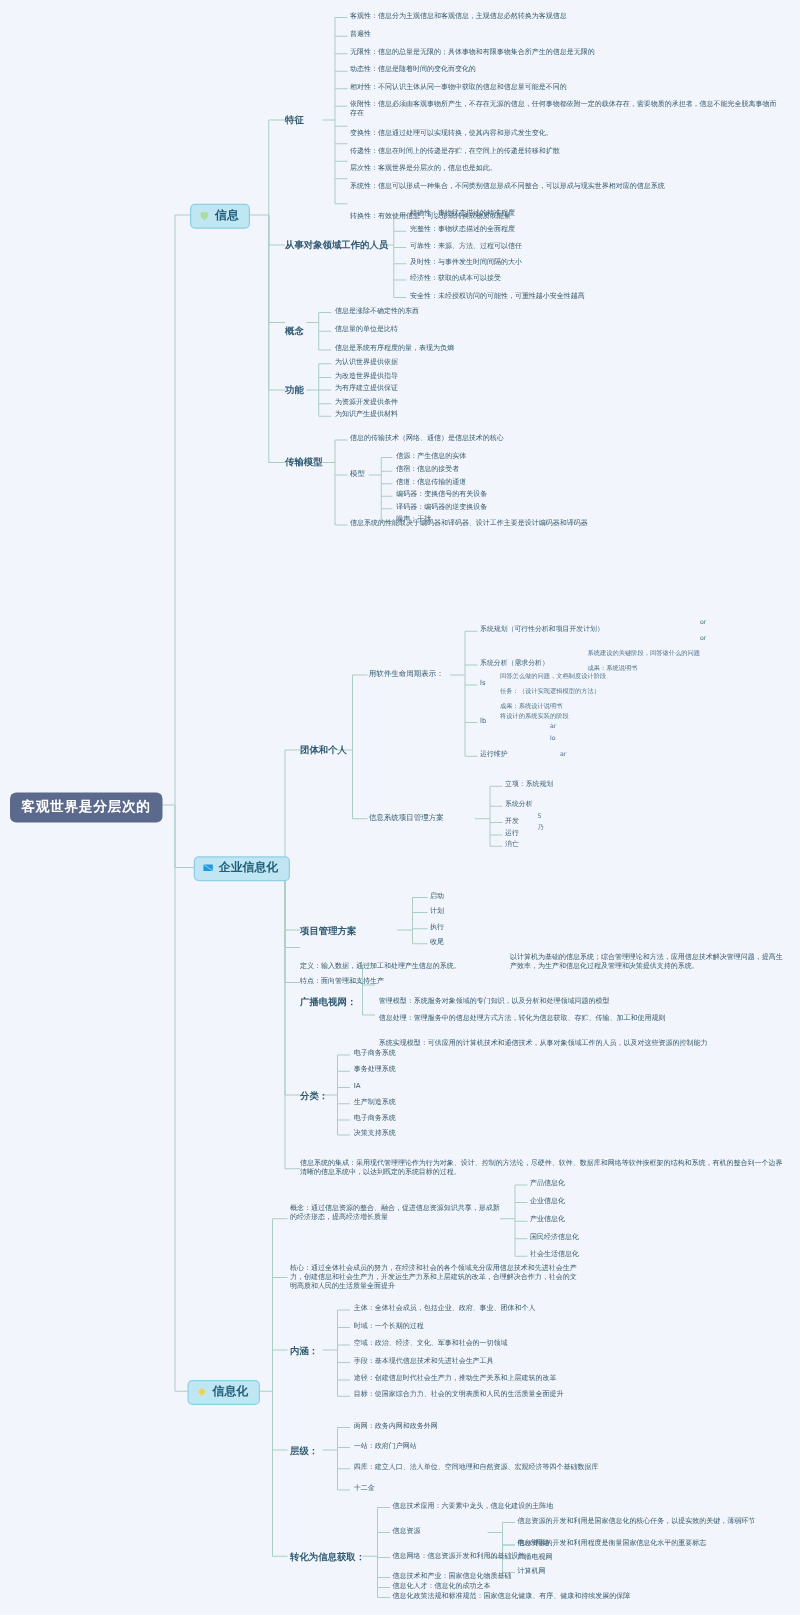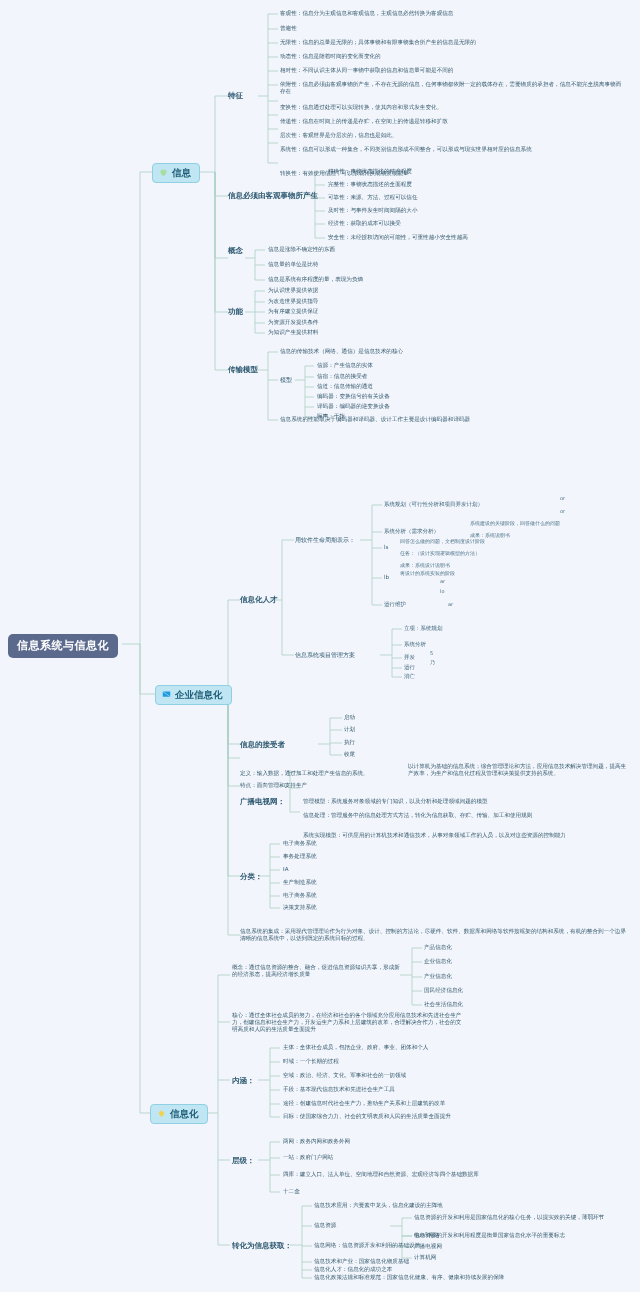--- a/index.html
+++ b/index.html
@@ -219,21 +219,21 @@
       <path d="M402 1218 L412 1218"></path>
         <path d="M402 1236 L412 1236"></path>
       <path d="M390 1246 L402 1246"></path>
       <path d="M402 1236 L402 1258"></path>
       <path d="M402 1236 L412 1236"></path>
         <path d="M402 1247 L412 1247"></path>
         <path d="M402 1258 L412 1258"></path>
     </g>
   </svg>
 
-  <div class="node root" style="left:8px; top:634px;">信息系统与信息化</div>
+  <div class="node root" style="left:8px; top:634px;">客观世界是分层次的</div>
 
   <div class="node branch" style="left:152px; top:163px;">
     <span class="bicon">
       <svg viewBox="0 0 12 12" width="9" height="9">
           <path d="M6 11 C1 7.5 1 3.5 3.3 2.4 C4.7 1.7 6 3 6 3 C6 3 7.3 1.7 8.7 2.4 C11 3.5 11 7.5 6 11Z" fill="#a8dca0"></path>
         </svg>
     </span>
     <span>信息</span>
   </div>
 
@@ -243,29 +243,29 @@
   <div class="node leaf" style="left:280px; top:39px;  width:350px;">无限性：信息的总量是无限的；具体事物和有限事物集合所产生的信息是无限的</div>
   <div class="node leaf" style="left:280px; top:53px;  width:350px;">动态性：信息是随着时间的变化而变化的</div>
   <div class="node leaf" style="left:280px; top:67px;  width:350px;">相对性：不同认识主体从同一事物中获取的信息和信息量可能是不同的</div>
   <div class="node leaf" style="left:280px; top:81px;  width:345px;">依附性：信息必须由客观事物所产生，不存在无源的信息，任何事物都依附一定的载体存在，需要物质的承担者，信息不能完全脱离事物而存在</div>
   <div class="node leaf" style="left:280px; top:104px; width:350px;">变换性：信息通过处理可以实现转换，使其内容和形式发生变化。</div>
   <div class="node leaf" style="left:280px; top:118px; width:350px;">传递性：信息在时间上的传递是存贮，在空间上的传递是转移和扩散</div>
   <div class="node leaf" style="left:280px; top:132px; width:350px;">层次性：客观世界是分层次的，信息也是如此。</div>
   <div class="node leaf" style="left:280px; top:146px; width:345px;">系统性：信息可以形成一种集合，不同类别信息形成不同整合，可以形成与现实世界相对应的信息系统</div>
   <div class="node leaf" style="left:280px; top:170px; width:350px;">转换性：有效使用信息，可以形成转换成物质或能量</div>
 
-  <div class="node lv2" style="left:228px; top:191px;">信息必须由客观事物所产生</div>
+  <div class="node lv2" style="left:228px; top:191px;">从事对象领域工作的人员</div>
   <div class="node leaf" style="left:328px; top:168px; width:300px;">精确性：事物状态描述的精准程度</div>
   <div class="node leaf" style="left:328px; top:181px; width:300px;">完整性：事物状态描述的全面程度</div>
   <div class="node leaf" style="left:328px; top:194px; width:300px;">可靠性：来源、方法、过程可以信任</div>
   <div class="node leaf" style="left:328px; top:207px; width:300px;">及时性：与事件发生时间间隔的大小</div>
   <div class="node leaf" style="left:328px; top:220px; width:300px;">经济性：获取的成本可以接受</div>
   <div class="node leaf" style="left:328px; top:234px; width:300px;">安全性：未经授权访问的可能性，可重性越小安全性越高</div>
 
-  <div class="node lv2" style="left:228px; top:246px;text-align:center;">概念</div>
+  <div class="node lv2" style="left:228px; top:260px;text-align:center;">概念</div>
   <div class="node leaf" style="left:268px; top:246px; width:300px;">信息是涨除不确定性的东西</div>
   <div class="node leaf" style="left:268px; top:261px; width:300px;">信息量的单位是比特</div>
   <div class="node leaf" style="left:268px; top:276px; width:300px;">信息是系统有序程度的量，表现为负熵</div>
 
   <div class="node lv2" style="left:228px; top:307px;">功能</div>
   <div class="node leaf" style="left:268px; top:287px;">为认识世界提供依据</div>
   <div class="node leaf" style="left:268px; top:298px;">为改造世界提供指导</div>
   <div class="node leaf" style="left:268px; top:308px;">为有序建立提供保证</div>
   <div class="node leaf" style="left:268px; top:319px;">为资源开发提供条件</div>
   <div class="node leaf" style="left:268px; top:329px;">为知识产生提供材料</div>
@@ -284,21 +284,21 @@
   <div class="node branch" style="left:155px; top:685px;">
     <span class="bicon">
       <svg viewBox="0 0 12 12" width="9" height="9">
           <path d="M1 2 L11 2 L11 9 L1 9 Z" fill="#1e9ae0"></path>
           <path d="M1 2 L11 9" stroke="#bfe6f2" stroke-width="0.8" fill="none"></path>
         </svg>
     </span>
     <span>企业信息化</span>
   </div>
 
-  <div class="node lv2" style="left:240px; top:595px;">信息化人才</div>
+  <div class="node lv2" style="left:240px; top:595px;">团体和个人</div>
   <div class="node lv3" style="left:295px; top:536px;">用软件生命周期表示：</div>
 
   <div class="node lv4" style="left:384px; top:501px;">系统规划（可行性分析和项目开发计划）</div>
   <div class="node tiny" style="left:560px; top:495px;">or</div>
   <div class="node tiny" style="left:560px; top:508px;">or</div>
 
   <div class="node lv4" style="left:384px; top:528px;">系统分析（需求分析）</div>
   <div class="node tiny" style="left:470px; top:520px;">系统建设的关键阶段，回答做什么的问题</div>
   <div class="node tiny" style="left:470px; top:532px;">成果：系统说明书</div>
 
@@ -317,21 +317,21 @@
 
   <div class="node lv3" style="left:295px; top:651px;">信息系统项目管理方案</div>
   <div class="node lv4" style="left:404px; top:625px;">立项：系统规划</div>
   <div class="node lv4" style="left:404px; top:641px;">系统分析</div>
   <div class="node lv4" style="left:404px; top:654px;">开发</div>
   <div class="node tiny" style="left:430px; top:650px;">5</div>
   <div class="node tiny" style="left:430px; top:659px;">乃</div>
   <div class="node lv4" style="left:404px; top:664px;">运行</div>
   <div class="node lv4" style="left:404px; top:673px;">消亡</div>
 
-  <div class="node lv2" style="left:240px; top:740px;">信息的接受者</div>
+  <div class="node lv2" style="left:240px; top:740px;">项目管理方案</div>
   <div class="node leaf" style="left:344px; top:714px;">启动</div>
   <div class="node leaf" style="left:344px; top:726px;">计划</div>
   <div class="node leaf" style="left:344px; top:739px;">执行</div>
   <div class="node leaf" style="left:344px; top:751px;">收尾</div>
 
   <div class="node leaf" style="left:240px; top:770px;">定义：输入数据，通过加工和处理产生信息的系统。</div>
   <div class="node leaf" style="left:408px; top:763px; width:220px;">以计算机为基础的信息系统；综合管理理论和方法，应用信息技术解决管理问题，提高生产效率，为生产和信息化过程及管理和决策提供支持的系统。</div>
 
   <div class="node leaf" style="left:240px; top:782px;">特点：面向管理和支持生产</div>
 

